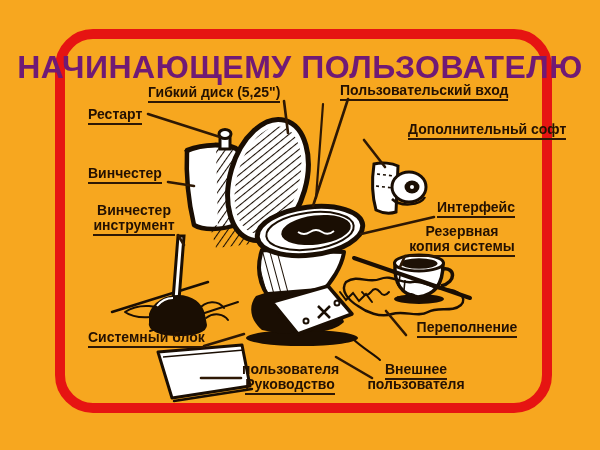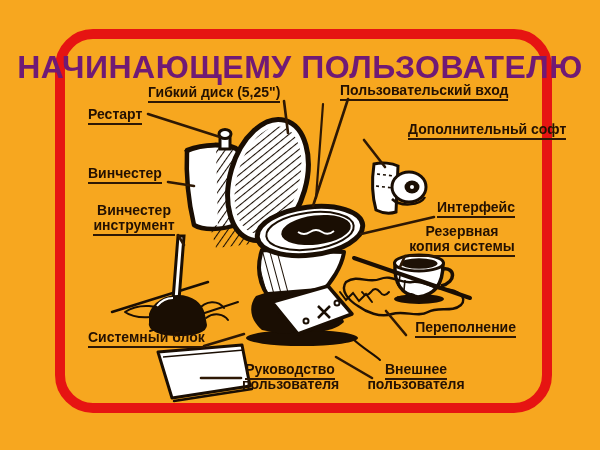--- a/index.html
+++ b/index.html
@@ -182,31 +182,31 @@
 
   <div class="lbl center" style="left:402px;top:224px;width:120px;">
     <div>Резервная</div>
     <div><span class="ul">копия системы</span></div>
   </div>
 
   <div class="lbl" style="left:437px;top:200px;">
     <span class="ul">Интерфейс</span>
   </div>
 
-  <div class="lbl center" style="left:394px;top:320px;width:122px;text-align:right;">
+  <div class="lbl center" style="left:406px;top:320px;width:122px;">
     <div><span class="ul">Переполнение</span></div>
   </div>
 
   <div class="lbl" style="left:88px;top:330px;">
     <span class="ul">Системный блок</span>
   </div>
 
   <div class="lbl center" style="left:242px;top:362px;width:96px;">
+    <div>пользователя</div>
     <div><span class="ul">Руководство</span></div>
-    <div>пользователя</div>
   </div>
 
   <div class="lbl center" style="left:362px;top:362px;width:108px;">
     <div><span class="ul">Внешнее</span></div>
     <div>пользователя</div>
   </div>
 
 </div>
 
 </body></html>

